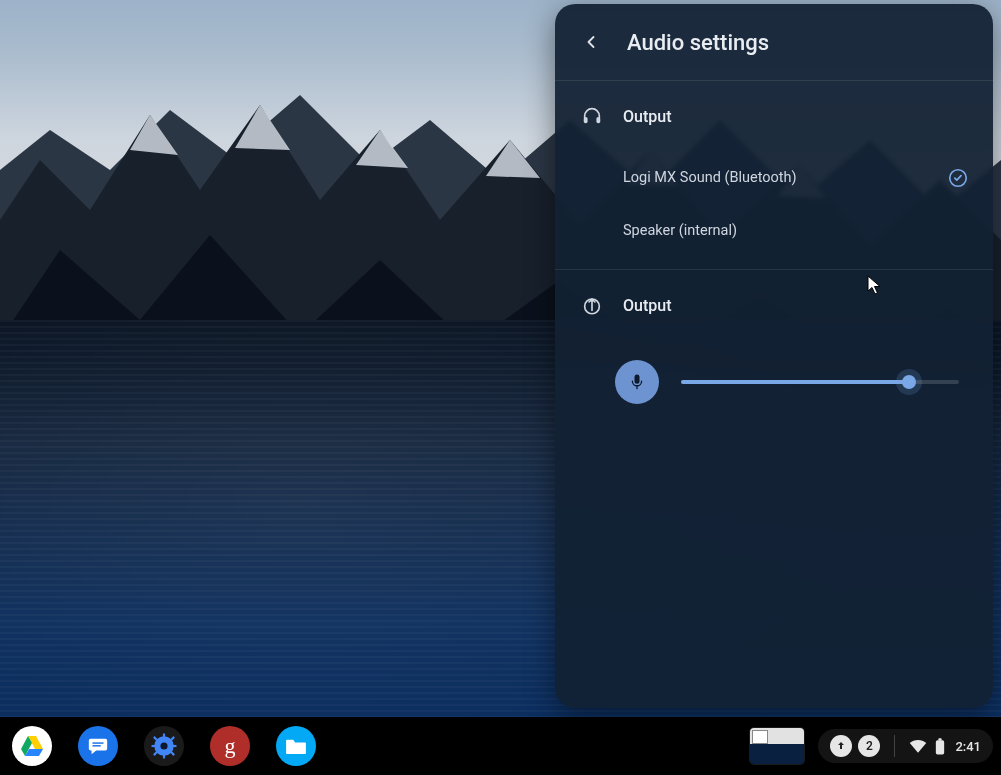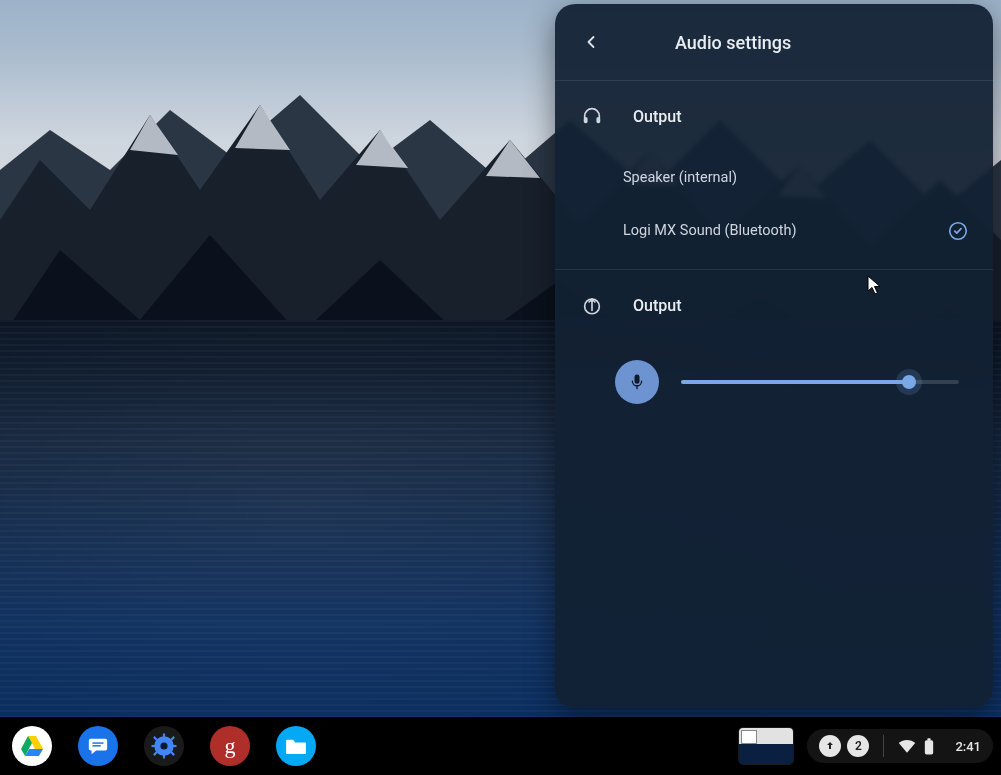--- a/index.html
+++ b/index.html
@@ -122,25 +122,25 @@
     height: 76px;
     padding: 0 18px;
     gap: 18px;
   }
   .back-btn {
     width: 36px; height: 36px; border-radius:50%;
     display:flex; align-items:center; justify-content:center;
     color:#dfe3e8;
   }
   .panel-title {
-    font-size: 18px; font-weight: 500; color:#e9edf2;margin-left:48px;
+    font-size: 22px; font-weight: 500; color:#e9edf2;
   }
   .sep { height:1px; background: rgba(255,255,255,0.09); margin: 0; }
   .section-head {
-    display:flex; align-items:center; gap: 30px;
+    display:flex; align-items:center; gap: 20px;
     padding: 24px 26px 24px 26px;
   }
   .section-head .ico { width:22px; height:22px; color:#cfd6df; display:flex; }
   .section-title { font-size: 16px; font-weight:500; color:#e9edf2; }
   .option-row {
     display:flex; align-items:center;
     padding: 18px 28px 18px 68px;
     font-size: 14.5px;
     color:#cfd6df;
     position: relative;
@@ -225,31 +225,31 @@
       <svg viewBox="0 0 24 24" width="22" height="22" fill="none">
         <path d="M4 14v-2a8 8 0 0 1 16 0v2" stroke="currentColor" stroke-width="1.8" stroke-linecap="round"></path>
         <rect x="3" y="13" width="4.2" height="7" rx="2" fill="currentColor"></rect>
         <rect x="16.8" y="13" width="4.2" height="7" rx="2" fill="currentColor"></rect>
       </svg>
     </div>
     <div class="section-title">Output</div>
   </div>
 
   <div class="option-row">
-    <span>Speaker (internal)</span>
-  </div>
-
-  <div class="option-row">
     <span>Logi MX Sound (Bluetooth)</span>
     <span class="check">
       <svg viewBox="0 0 24 24" width="22" height="22" fill="none">
         <circle cx="12" cy="12" r="9" stroke="currentColor" stroke-width="1.8"></circle>
         <path d="M8.5 12.2l2.2 2.2 4.6-4.9" stroke="currentColor" stroke-width="1.9" stroke-linecap="round" stroke-linejoin="round"></path>
       </svg>
     </span>
+  </div>
+
+  <div class="option-row">
+    <span>Speaker (internal)</span>
   </div>
 
   <div class="sect-sep"></div>
 
   <div class="section-head">
     <div class="ico">
       <svg viewBox="0 0 24 24" width="22" height="22" fill="none">
         <circle cx="12" cy="13.5" r="8" stroke="currentColor" stroke-width="1.8"></circle>
         <path d="M12 18V5.5M12 5.5l-3.2 3.2M12 5.5l3.2 3.2" stroke="currentColor" stroke-width="1.8" stroke-linecap="round" stroke-linejoin="round"></path>
       </svg>
@@ -337,16 +337,16 @@
     </div>
     <div class="tray-sep"></div>
     <div class="tray-icons">
       <svg width="18" height="14" viewBox="0 0 24 18" fill="#e6e6e6">
         <path d="M12 18L1 5C7 -0.5 17 -0.5 23 5L12 18z"></path>
       </svg>
       <svg width="10" height="17" viewBox="0 0 12 20" fill="#e6e6e6">
         <rect x="1" y="2.5" width="10" height="17" rx="2"></rect>
         <rect x="4" y="0" width="4" height="3" rx="1"></rect>
       </svg>
-      <span style="margin-left:13px;">2:41</span>
+      <span style="margin-left:2px;">2:41</span>
     </div>
   </div>
 </div>
 
 </body></html>

